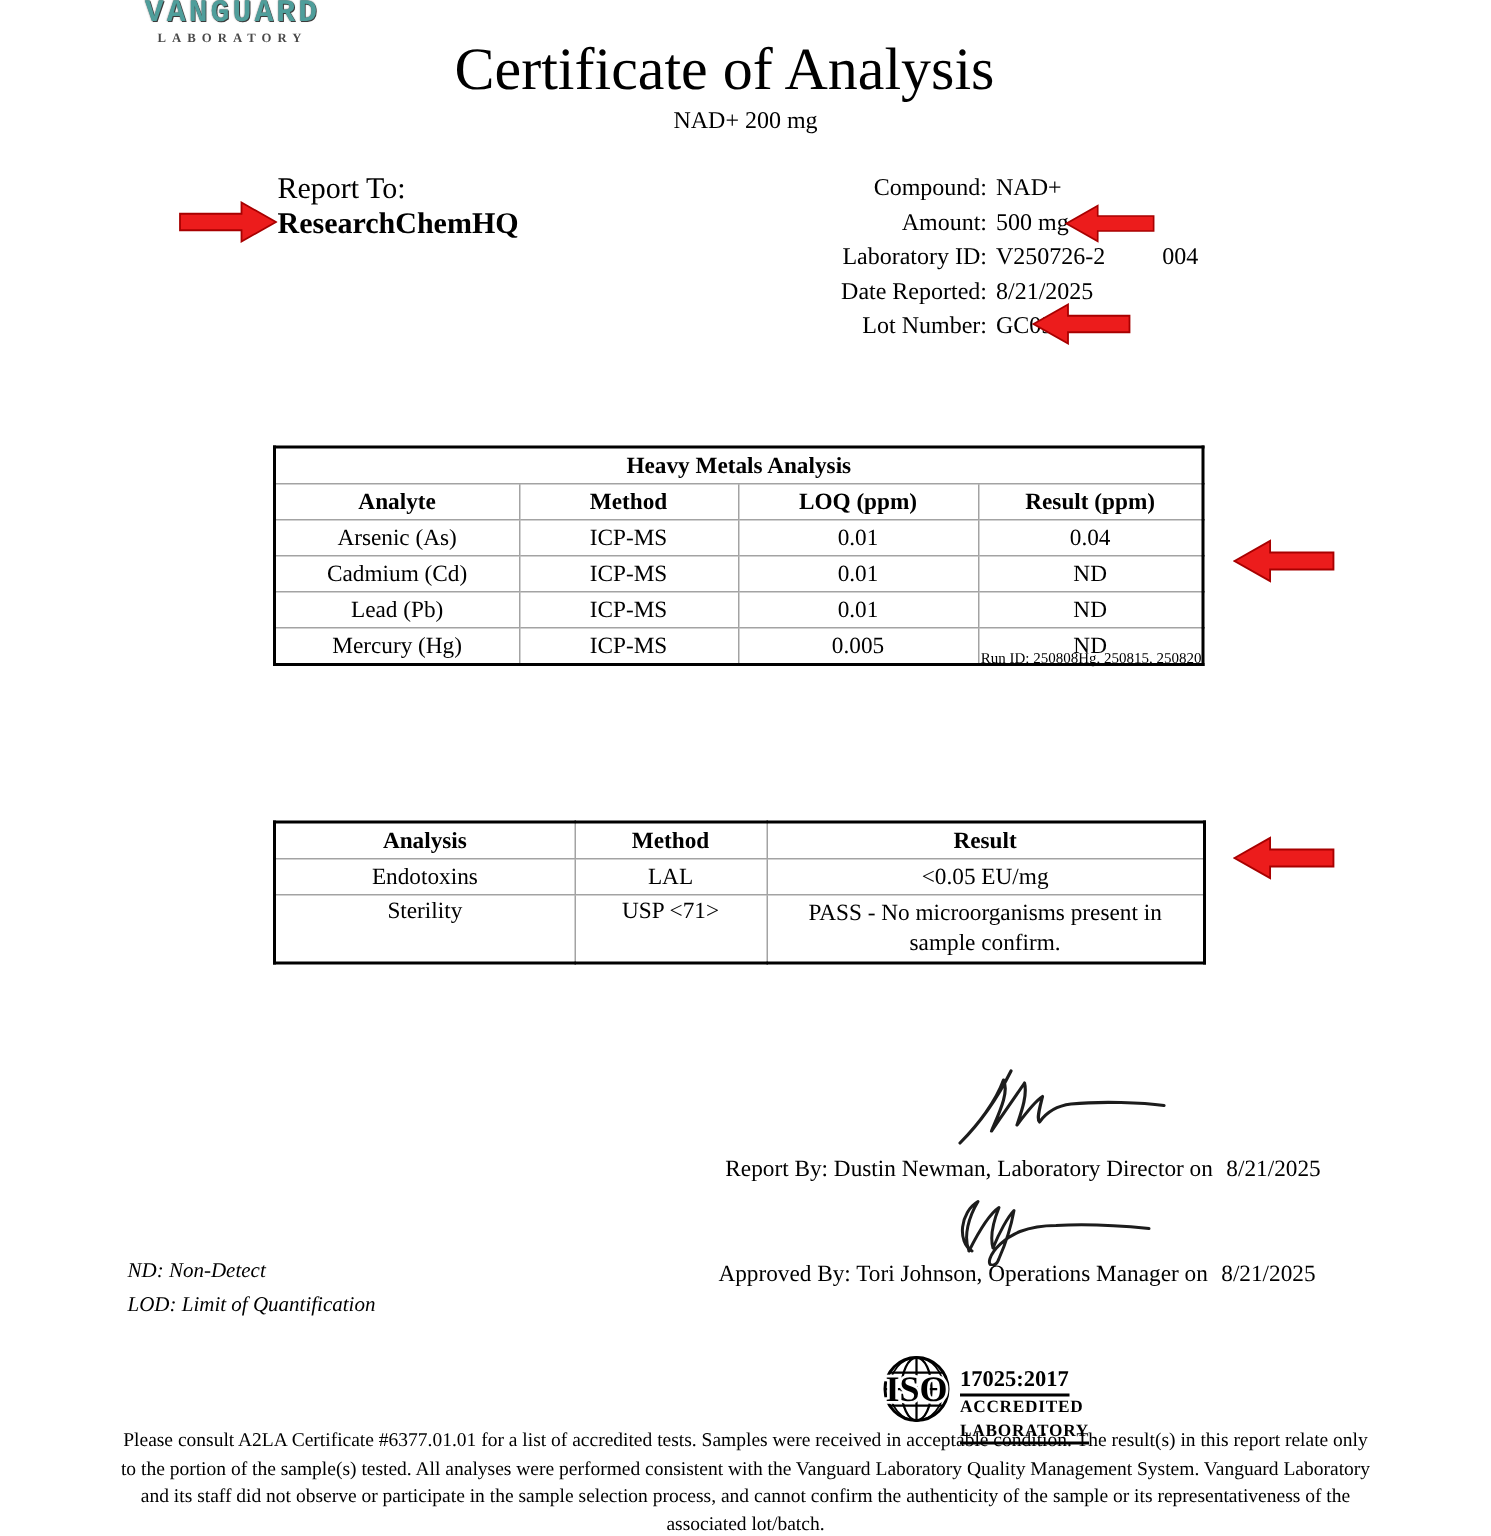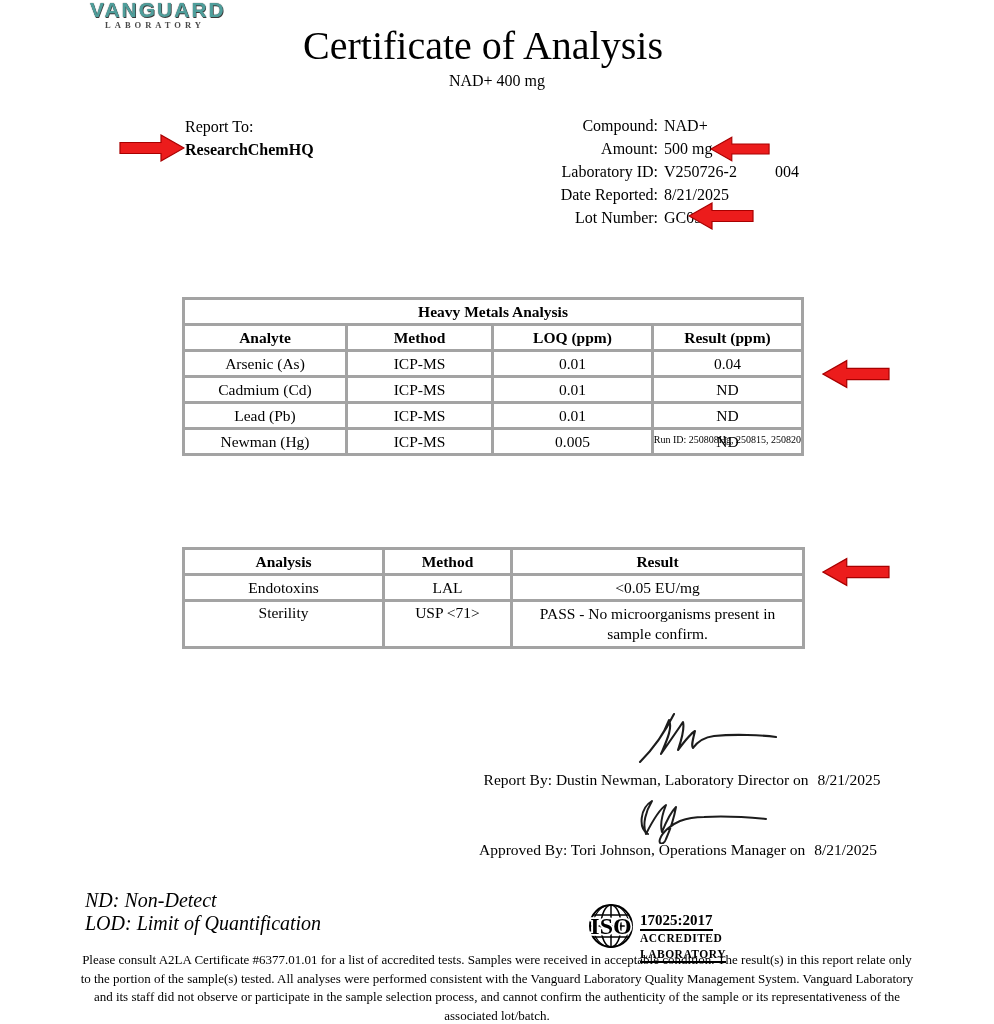--- a/index.html
+++ b/index.html
@@ -1,83 +1,83 @@
 <!DOCTYPE html>
 <html><head>
 <meta charset="utf-8">
 <style>
   html,body{margin:0;padding:0;background:#ffffff;}
   body{width:994px;height:1024px;position:relative;font-family:"Liberation Serif",serif;color:#000;}
   .abs{position:absolute;}
 
   
   .logo{left:90px;top:0px;text-align:center;width:130px;}
-  .logo-name{font-family:Liberation Sans, sans-serif;font-weight:bold;font-size:21px;letter-spacing:2px;
+  .logo-name{font-family:Liberation Mono, monospace;font-weight:bold;font-size:21px;letter-spacing:2px;
     color:#4f9e9b;text-shadow:0 0 1px #444, 0.6px 0.6px 0 #3a3a3a;line-height:20px;}
   .logo-sub{font-size:8.5px;letter-spacing:4px;color:#4a4a4a;font-weight:bold;margin-top:0px;}
 
   
   .title{left:0;top:24px;width:966px;text-align:center;font-size:40px;line-height:44px;}
   .subtitle{left:0;top:72px;width:994px;text-align:center;font-size:16px;}
 
   
-  .report-to{left:185px;top:115px;font-size:16px;line-height:23px;}
+  .report-to{left:185px;top:115px;font-size:20px;line-height:23px;}
   .report-to .val{font-weight:bold;}
 
   
   .info{left:518px;top:114px;font-size:16px;}
   .info-row{display:flex;height:23px;align-items:center;line-height:23px;}
   .info-label{width:140px;text-align:right;}
   .info-value{margin-left:6px;white-space:pre;}
   .info-value2{margin-left:38px;}
 
   
   .arrow{display:block;}
 
   
   table{border-collapse:collapse;table-layout:fixed;font-size:15.5px;}
   .coa-table{position:absolute;background:#fff;}
-  .coa-table th,.coa-table td{border:3px solid #a3a3a3;text-align:center;padding:1px 4px;vertical-align:middle;}
+  .coa-table th,.coa-table td{border:1px solid #a3a3a3;text-align:center;padding:1px 4px;vertical-align:middle;}
   .coa-table{border:2px solid #000;}
   .coa-table .tbl-title{font-weight:bold;height:21px;}
   .coa-table th{font-weight:bold;height:21px;}
   .coa-table td{height:21px;}
   .coa-table td.tall{height:42px;line-height:20px;}
 
   .run-id{left:182px;top:434px;width:619px;text-align:right;font-size:10px;}
 
   
   .sig-line{text-align:center;font-size:15.5px;}
   .rep-line{left:462px;top:771px;width:440px;}
   .app-line{left:458px;top:841px;width:440px;}
   .sig-date{margin-left:9px;}
 
   
-  .notes{left:85px;top:889px;font-style:italic;font-size:20px;line-height:23px;}
+  .notes{left:85px;top:836px;font-style:italic;font-size:14px;line-height:23px;}
 
   
   .iso{left:586px;top:889px;display:flex;align-items:center;}
   .iso-text{margin-left:4px;line-height:1;}
   .iso-l1{font-size:15px;font-weight:bold;border-bottom:2px solid #000;padding-bottom:1px;display:inline-block;margin-top:24px;}
   .iso-l2{font-size:11.5px;font-weight:bold;letter-spacing:0.5px;margin-top:2px;}
   .iso-l3{font-size:11.5px;font-weight:bold;letter-spacing:0.5px;border-bottom:2px solid #000;padding-bottom:1px;display:inline-block;}
 
   
   .footer{left:78px;top:951px;width:838px;text-align:center;font-size:13px;line-height:18.5px;}
 </style>
 </head>
 <body>
 
 <div class="abs logo">
   <div class="logo-name">VANGUARD</div>
   <div class="logo-sub">LABORATORY</div>
 </div>
 
 <div class="abs title">Certificate of Analysis</div>
-<div class="abs subtitle">NAD+ 400 mg</div>
+<div class="abs subtitle">NAD+ 200 mg</div>
 
 <svg class="abs arrow" style="left:119px;top:134px;" width="66" height="28" viewBox="0 0 66 28">
   <polygon points="65,14 42,1 42,8.5 1,8.5 1,19.5 42,19.5 42,27" fill="#ec1c1c" stroke="#a80000" stroke-width="1.2"></polygon>
 </svg>
 
 <div class="abs report-to">
   <div>Report To:</div>
   <div class="val">ResearchChemHQ</div>
 </div>
 
@@ -142,21 +142,21 @@
     <td>0.01</td>
     <td>ND</td>
   </tr>
   <tr>
     <td>Lead (Pb)</td>
     <td>ICP-MS</td>
     <td>0.01</td>
     <td>ND</td>
   </tr>
   <tr>
-    <td>Newman (Hg)</td>
+    <td>Mercury (Hg)</td>
     <td>ICP-MS</td>
     <td>0.005</td>
     <td>ND</td>
   </tr>
 </tbody>
   </table>
 
 <svg class="abs arrow" style="left:822px;top:358px;" width="68" height="32" viewBox="0 0 66 28">
   <polygon points="1,14 24,1 24,8.5 65,8.5 65,19.5 24,19.5 24,27" fill="#ec1c1c" stroke="#a80000" stroke-width="1.2"></polygon>
 </svg>

